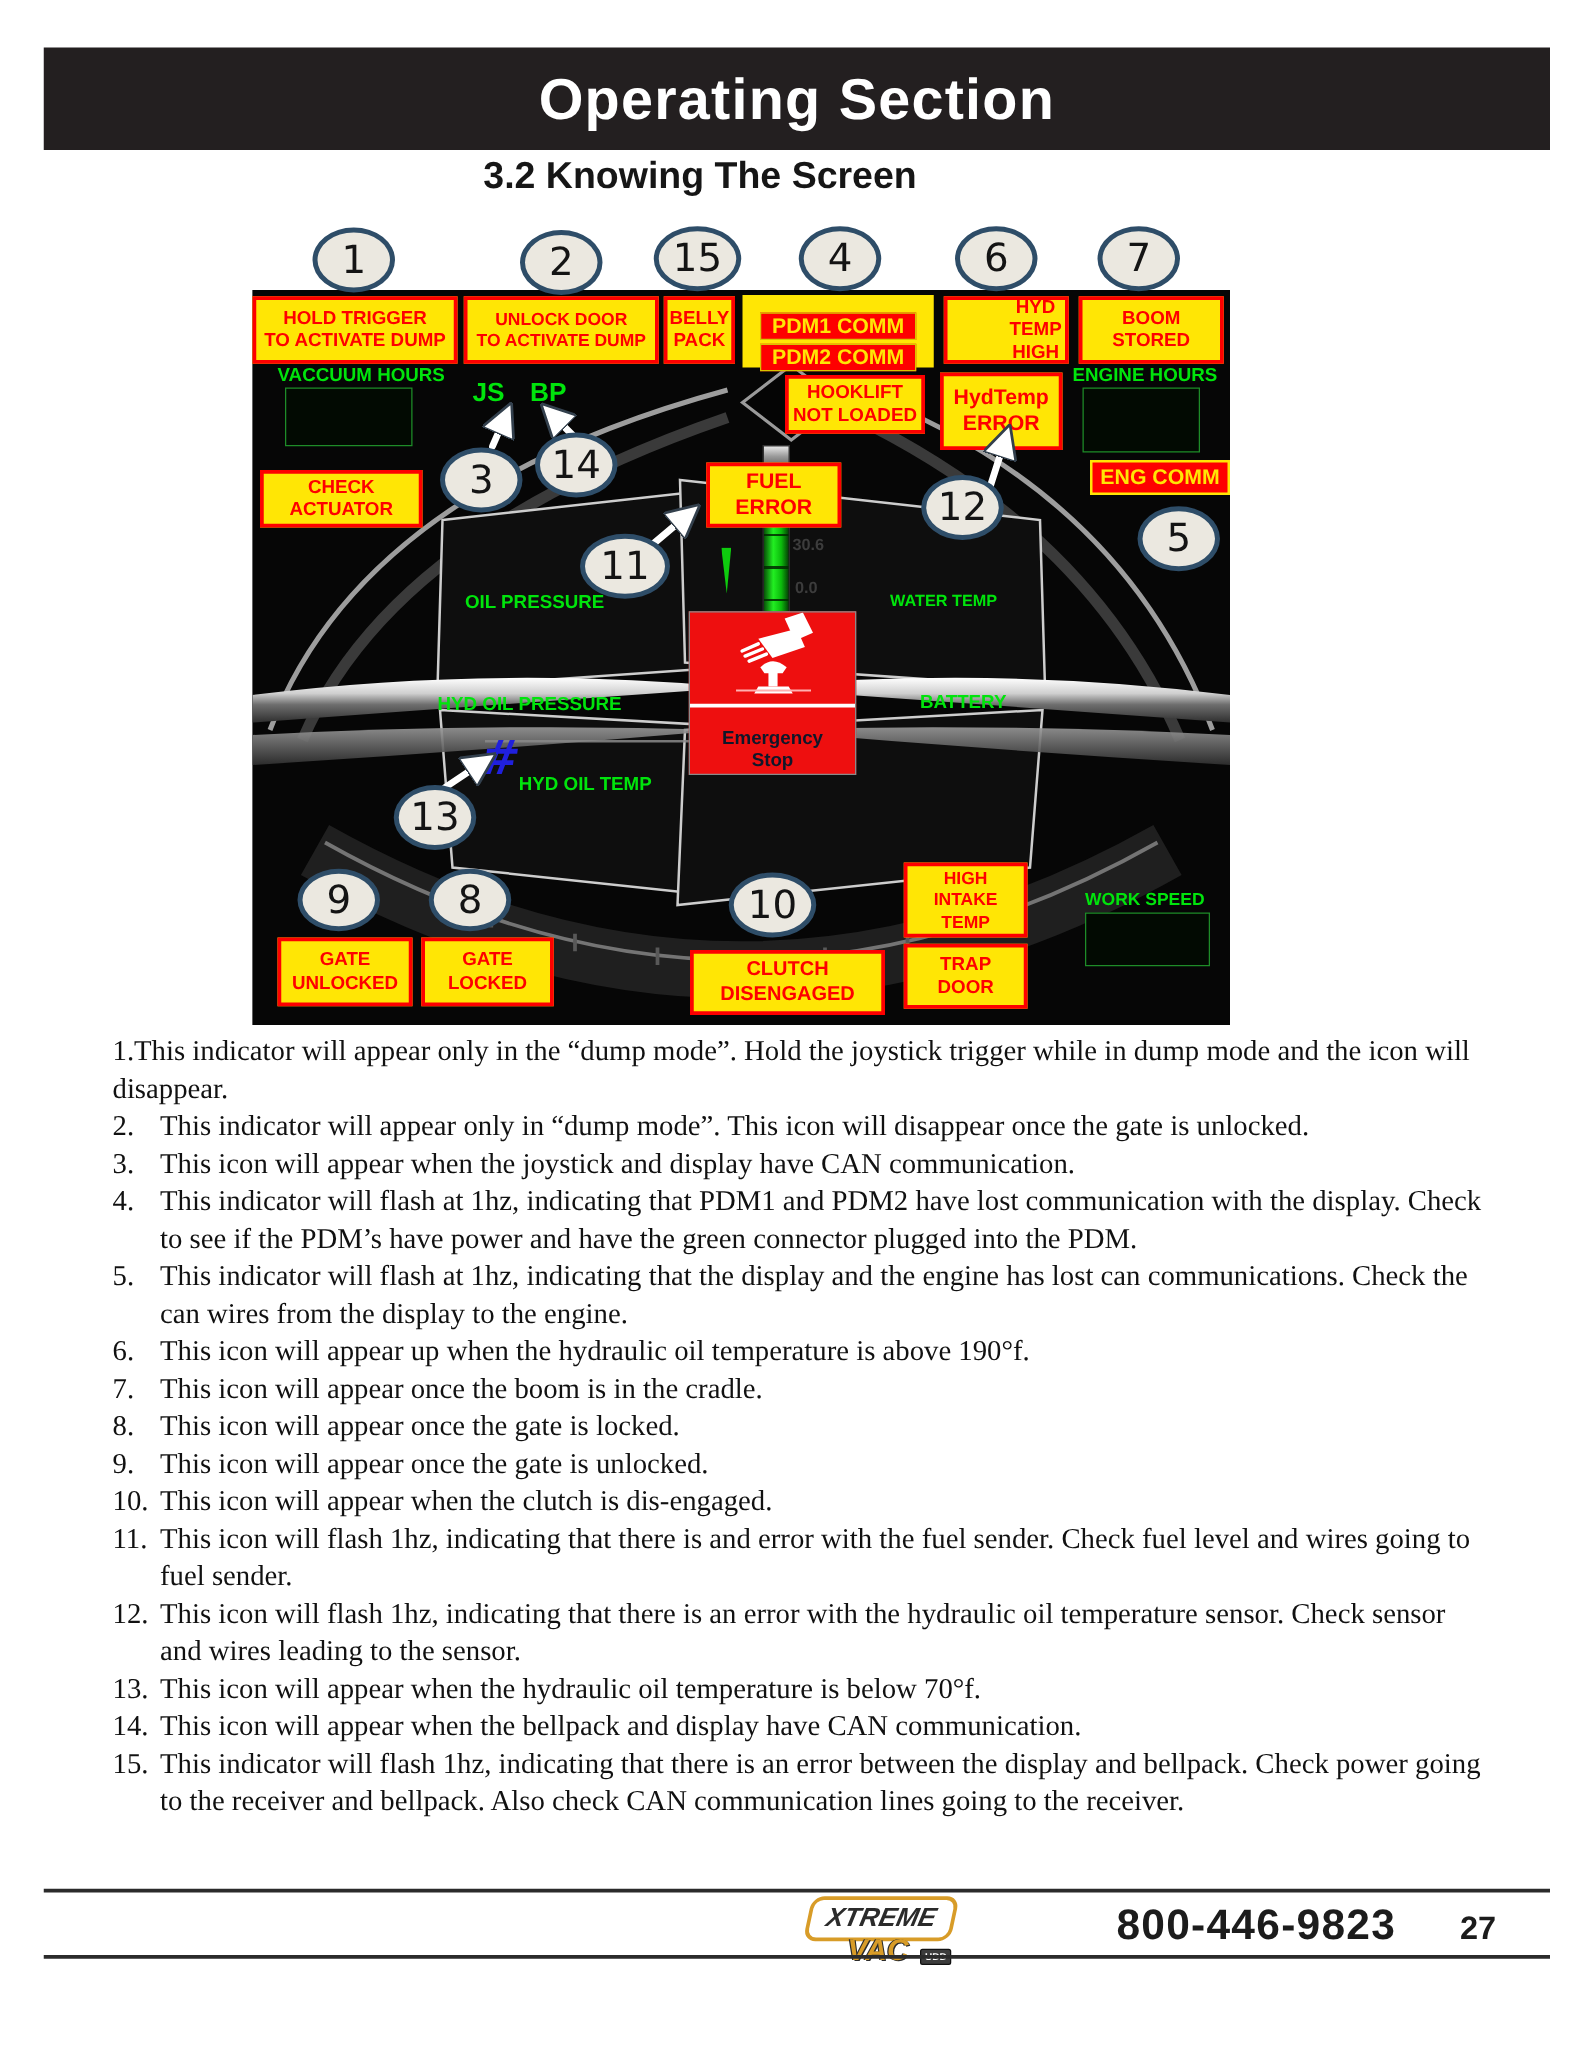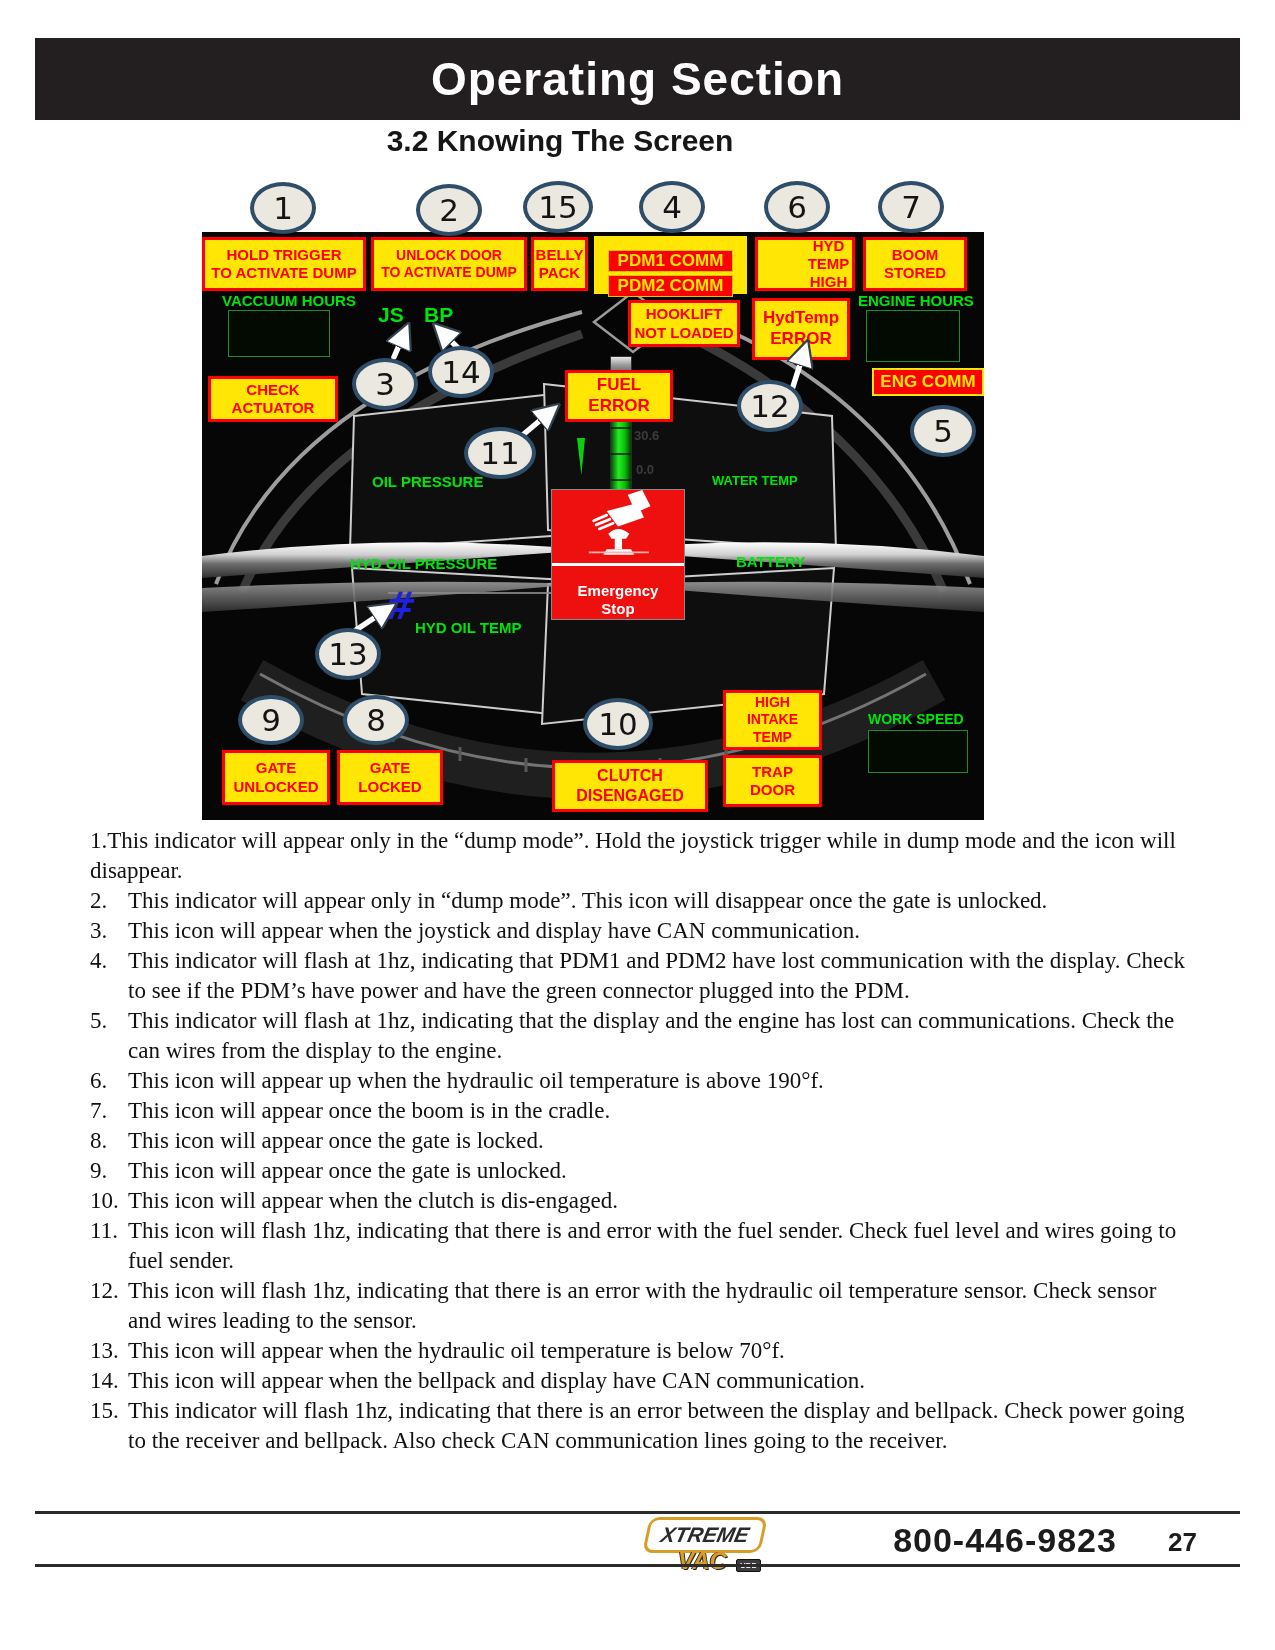--- a/index.html
+++ b/index.html
@@ -43,21 +43,21 @@
   .engcomm{box-sizing:border-box;background:var(--alert_red);border:2px solid var(--alert_yellow);
     color:var(--alert_yellow);font-weight:bold;font-size:17px;display:flex;align-items:center;
     justify-content:center;z-index:5;}
 
   .glabel{color:var(--label_green);font-weight:bold;white-space:nowrap;z-index:4;}
   .gbox{box-sizing:border-box;border:1px solid #1e8c28;background:#020a02;z-index:3;}
 
   .estop{box-sizing:border-box;background:#ee0f0f;border:1px solid #8a8a8a;z-index:6;
     display:flex;flex-direction:column;align-items:center;}
   .estop .sep{width:100%;height:3px;background:#fff;}
-  .estop .etext{color:#ffffff;font-weight:bold;font-size:15px;line-height:1.25;text-align:center;
+  .estop .etext{color:#0f172a;font-weight:bold;font-size:15px;line-height:1.25;text-align:center;
     white-space:pre-line;margin-top:16px;}
 
   .gauge-cap{left:610px;top:356px;width:22px;height:20px;
     background:linear-gradient(180deg,#e8e8e8,#9a9a9a 45%,#555);border:1px solid #333;
     box-sizing:border-box;z-index:2;}
   .gauge-body{left:610px;top:376px;width:22px;height:114px;box-sizing:border-box;border:1px solid #2c2c2c;
     background:
       repeating-linear-gradient(180deg,rgba(0,0,0,0) 0 24px,rgba(0,40,0,.85) 24px 26px),
       linear-gradient(90deg,#064d06 0,#22ee22 38%,#0bbb0b 70%,#053d05 100%);
     z-index:2;}
@@ -162,21 +162,21 @@
   <div class="abs alert" style="left:371px;top:237px;width:156px;height:54px;font-size:14px;">UNLOCK DOOR
 TO ACTIVATE DUMP</div>
   <div class="abs alert" style="left:531px;top:237px;width:57px;height:54px;font-size:15px;">BELLY
 PACK</div>
   <div class="abs pdm-wrap" style="left:594px;top:236px;width:153px;height:58px;">
     <div class="pdm-box">PDM1 COMM</div>
     <div class="pdm-box">PDM2 COMM</div>
   </div>
   <div class="abs alert" style="left:755px;top:237px;width:100px;height:54px;font-size:15px;padding-left:47px;">HYD TEMP
 HIGH</div>
-  <div class="abs alert" style="left:863px;top:237px;width:104px;height:54px;font-size:15px;">BOOM
+  <div class="abs alert" style="left:863px;top:237px;width:116px;height:54px;font-size:15px;">BOOM
 STORED</div>
 
   <div class="abs alert" style="left:628px;top:300px;width:112px;height:47px;font-size:15px;">HOOKLIFT
 NOT LOADED</div>
   <div class="abs alert" style="left:752px;top:298px;width:98px;height:62px;font-size:17px;">HydTemp
 ERROR</div>
   <div class="abs alert" style="left:208px;top:376px;width:130px;height:46px;font-size:15px;">CHECK
 ACTUATOR</div>
   <div class="abs alert" style="left:565px;top:370px;width:108px;height:52px;font-size:17px;">FUEL
 ERROR</div>

